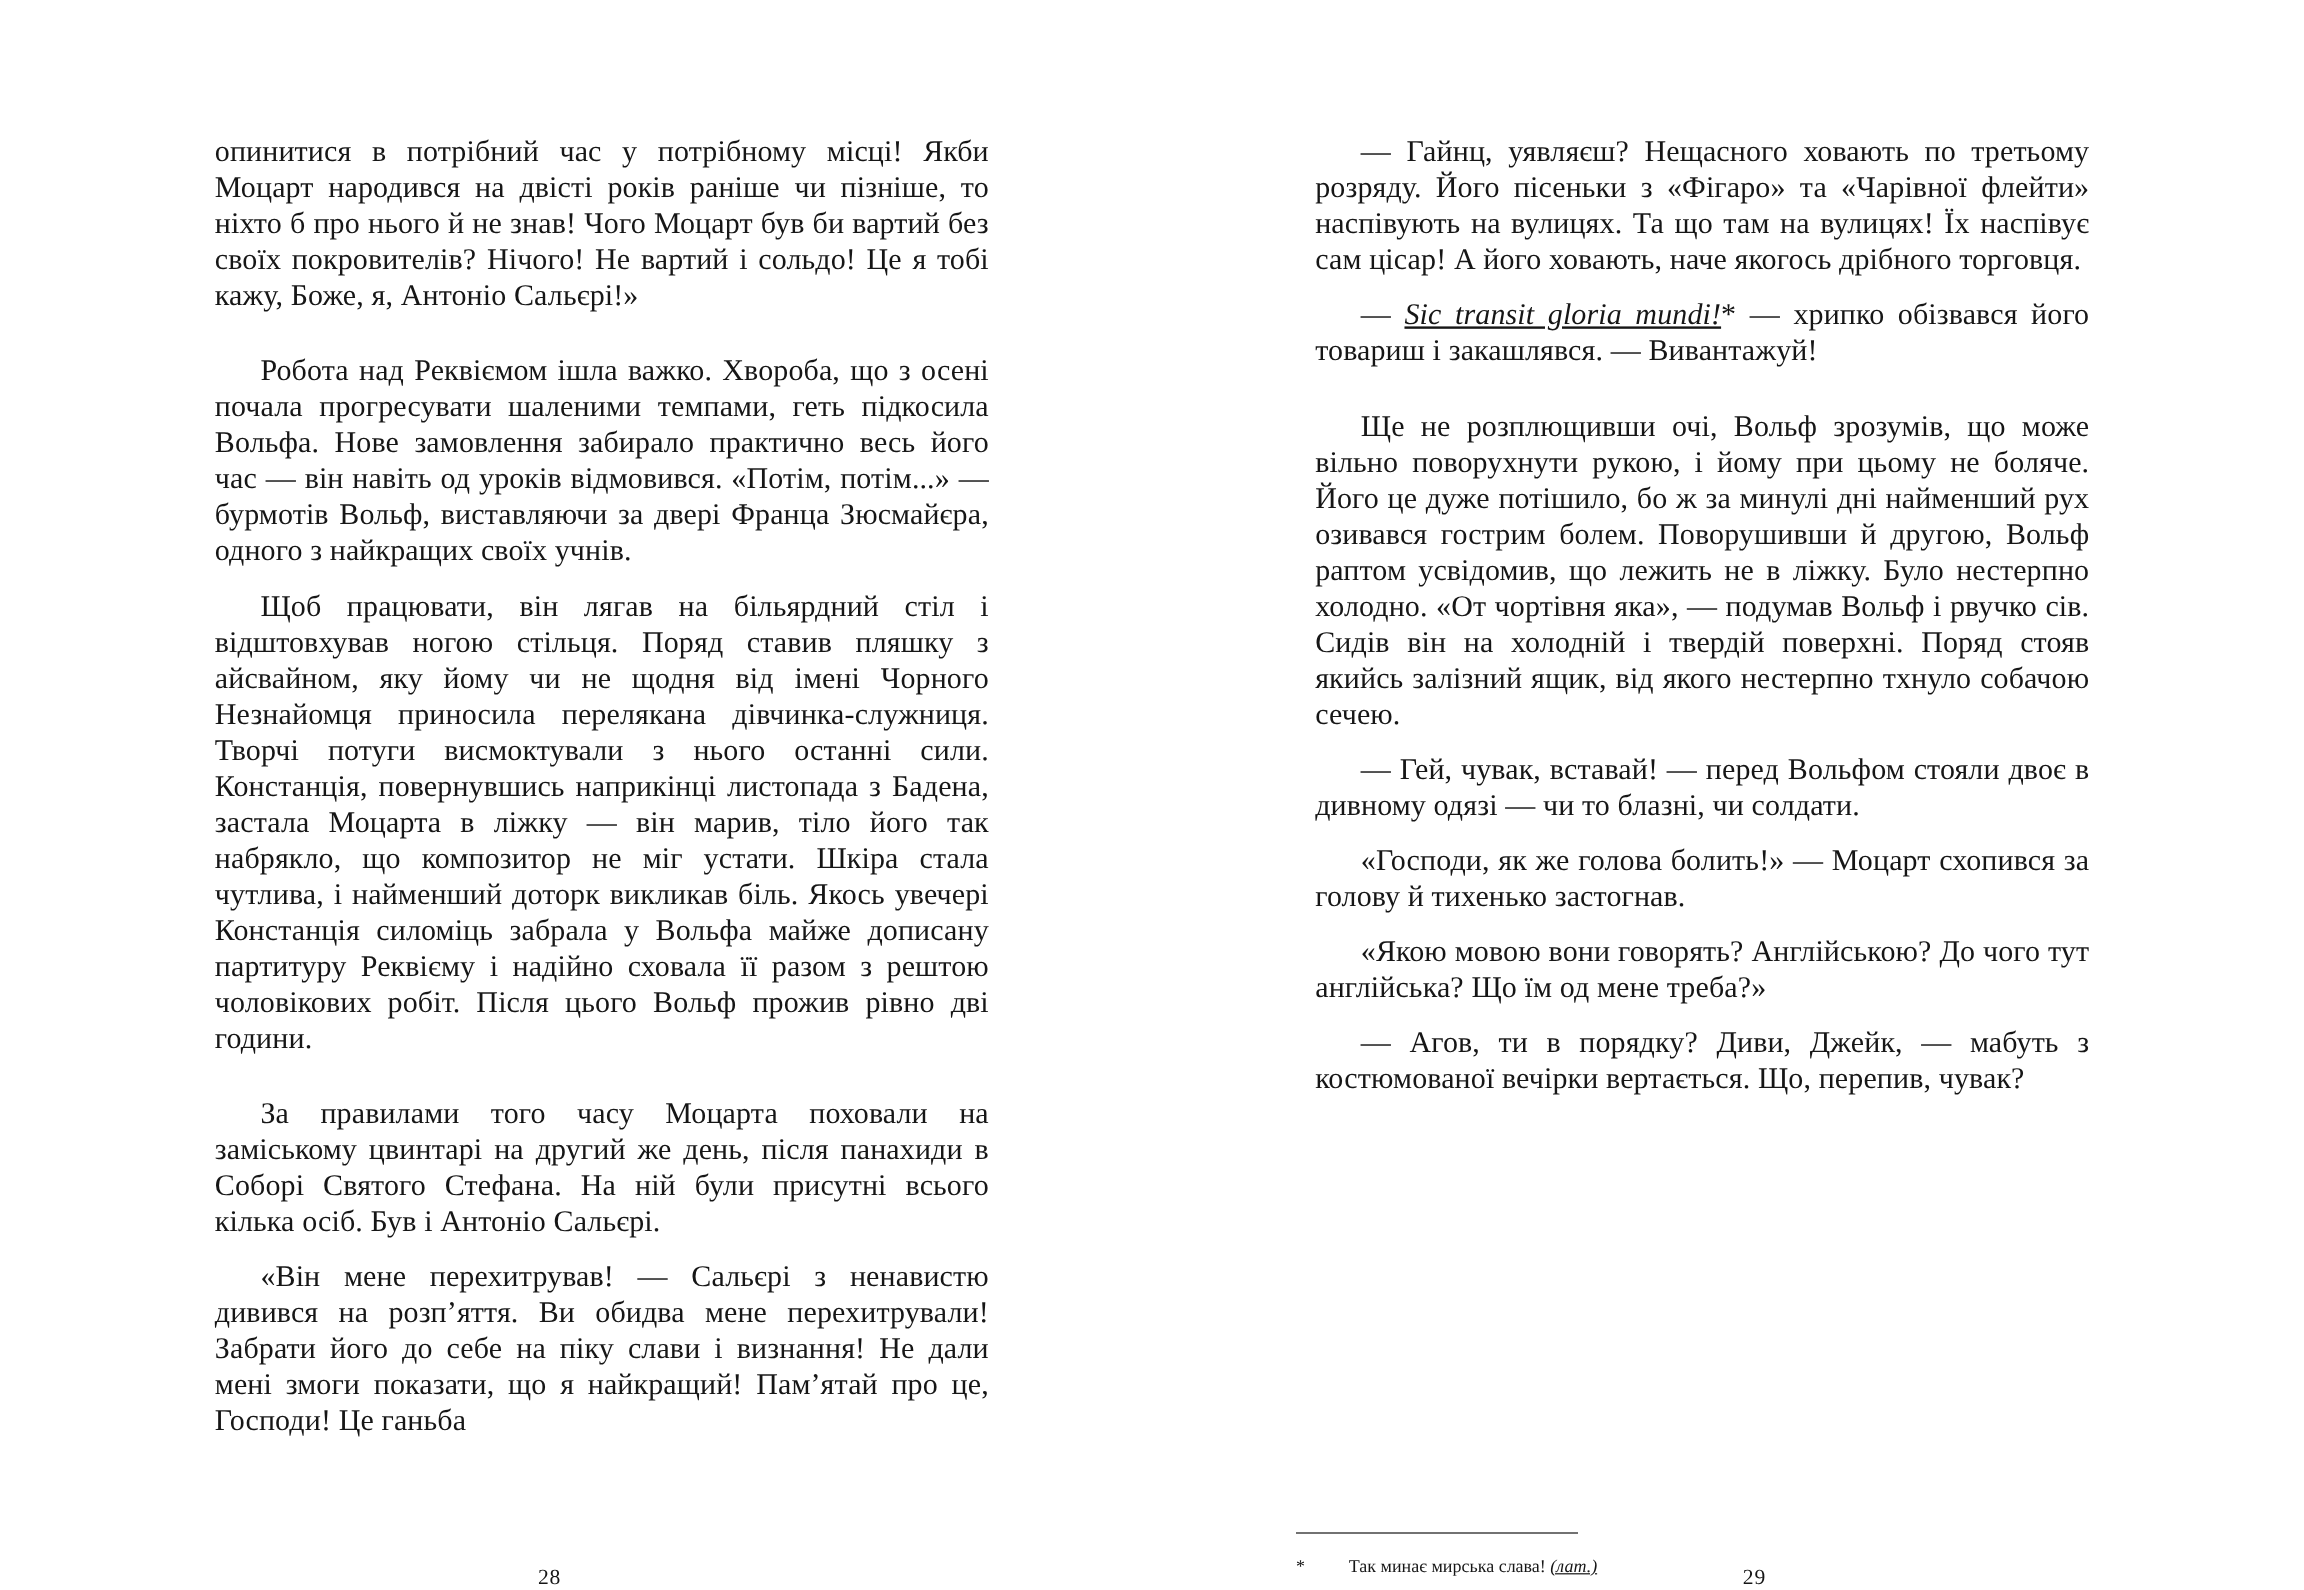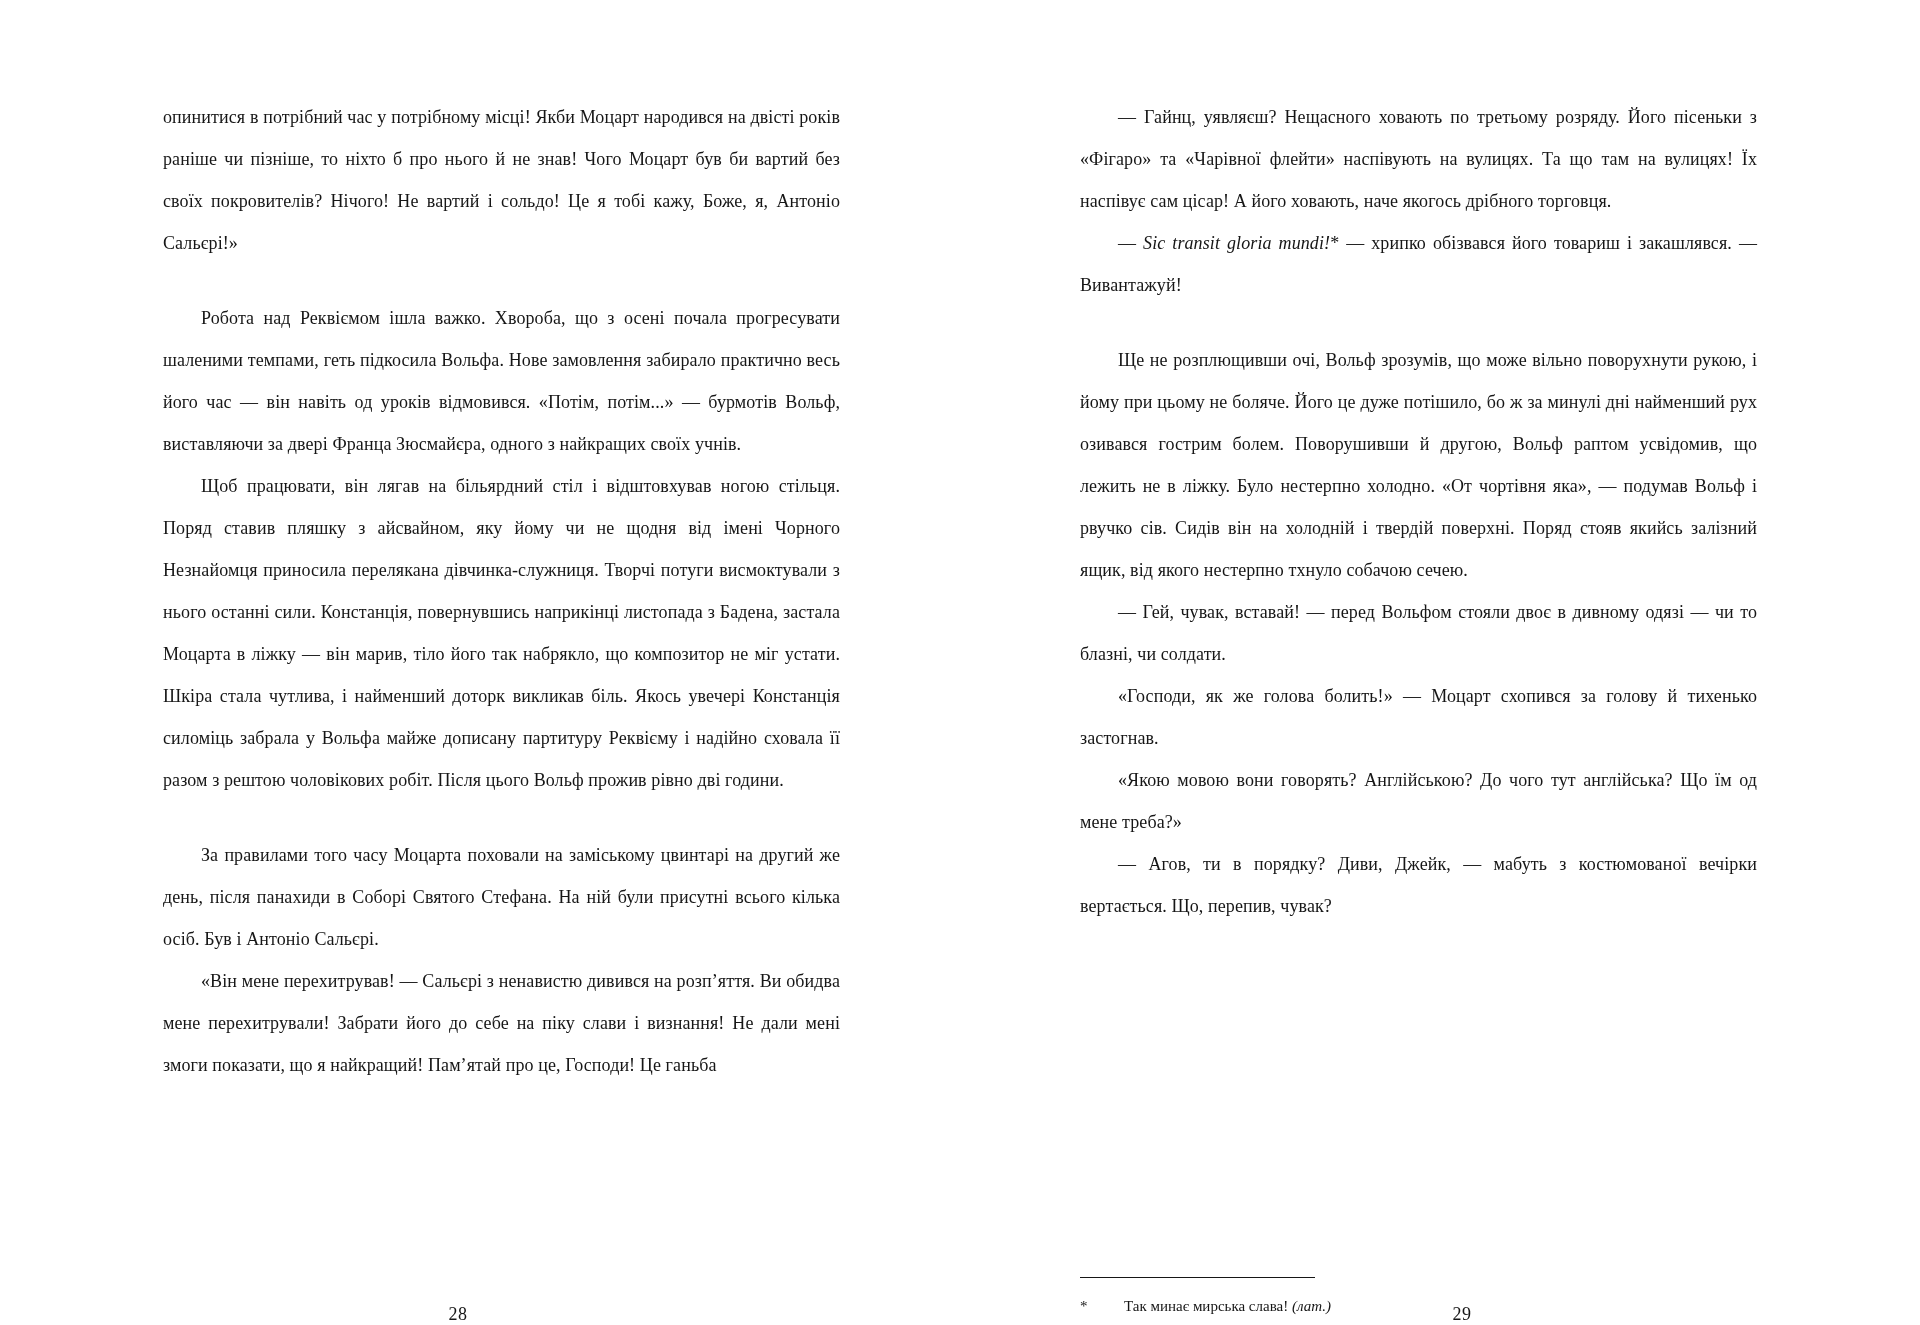--- a/index.html
+++ b/index.html
@@ -34,35 +34,35 @@
     padding: 0 120px 0 163px;
   }
   .page-right {
     width: 960px;
     padding: 0 163px 0 120px;
   }
   .text-col {
     flex: 1 1 auto;
   }
   p.para {
-    margin: 0;
-    font-size: 18px;
-    line-height: 42px;
+    margin: 16px;
+    font-size: 25px;
+    line-height: 30px;
     text-align: justify;
     text-justify: inter-word;
     hyphens: manual;
     letter-spacing: 0.1px;
   }
   p.indent {
     text-indent: 38px;
   }
   p.gap {
     margin-top: 33px;
   }
-  .italic { font-style: italic; }
+  .italic { font-style: italic; text-decoration: underline; }
   .footnote-zone {
     margin-top: auto;
     padding-bottom: 8px;
   }
   .footnote-rule {
     width: 235px;
     height: 0;
     border-top: 1.6px solid #161616;
     margin: 0 0 17px 0;
   }

